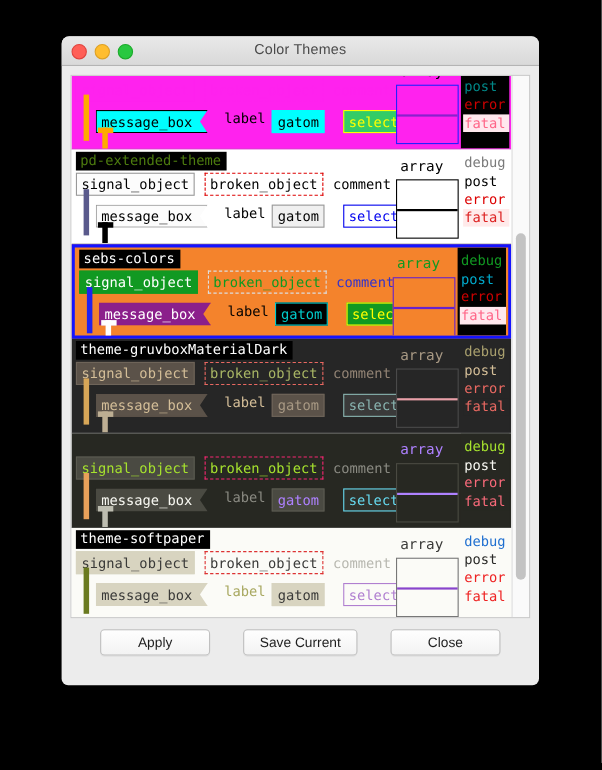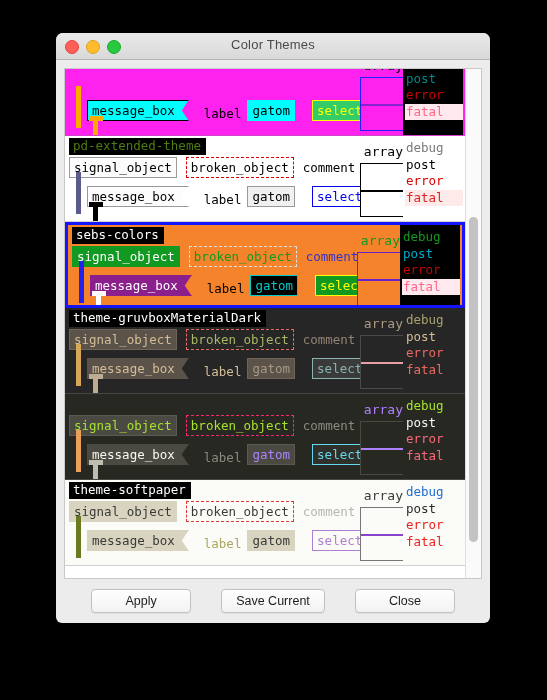--- a/index.html
+++ b/index.html
@@ -43,48 +43,48 @@
   }
   
   .row{position:relative;box-sizing:border-box;overflow:hidden;}
   .row .inner{position:relative;height:100%;}
   .namechip{
     position:absolute;left:4px;top:2px;
     font-family:"DejaVu Sans Mono", monospace;font-size:12.5px;
     padding:0px 5px 1px 4px;white-space:nowrap;line-height:16px;
   }
   .line1{position:absolute;left:4px;top:21px;display:flex;align-items:center;gap:9px;}
-  .line2{position:absolute;left:22px;top:50px;display:flex;align-items:flex-end;gap:9px;}
+  .line2{position:absolute;left:22px;top:50px;display:flex;align-items:flex-start;gap:9px;}
   .obj{
     font-family:"DejaVu Sans Mono", monospace;font-size:12.5px;line-height:17px;
     padding:1px 4px;white-space:nowrap;box-sizing:border-box;
   }
   .obj.msg{
     padding-right:13px;
     clip-path:polygon(0 0,100% 0,calc(100% - 7px) 50%,100% 100%,0 100%);
   }
   .obj.broken{border:1px dashed;background:transparent;}
   .obj.sel{border:1px solid;}
   .plain{font-family:"DejaVu Sans Mono", monospace;font-size:12.5px;white-space:nowrap;}
   .cord{position:absolute;width:5px;}
   .cordt{position:absolute;width:14px;height:5px;}
   
   .arraybox{position:absolute;width:55px;}
   .arraylbl{
     position:absolute;font-family:"DejaVu Sans Mono", monospace;font-size:13px;
     white-space:nowrap;
   }
   .logcol{
-    position:absolute;right:0;top:0;bottom:0;width:60px;
+    position:absolute;right:0;top:0;bottom:0;width:44px;
     font-family:"DejaVu Sans Mono", monospace;font-size:12.5px;line-height:16.6px;
     padding-left:2px;box-sizing:border-box;
   }
   .logcol div{white-space:nowrap;padding-left:1px;}
   
-  .btnrows{padding:10px 6px 10px 6px;}
+  .btnrows{padding:10px 6px 27px 6px;}
   .btnrow{display:flex;}
   .btnrow.r1{justify-content:space-around;padding:0 6px;}
   .btnrow.r2{gap:10px;padding:11px 6px 0 6px;}
   .btn{
     font-family:"Liberation Sans", sans-serif;font-size:12.5px;color:#1e1e1e;
     background:linear-gradient(#fefefe,#f3f3f3);
     border:1px solid #c0c0c0;border-radius:4px;
     padding:4px 14px;min-width:70px;text-align:center;
     box-shadow:0 1px 0 rgba(0,0,0,.05);cursor:default;
   }

